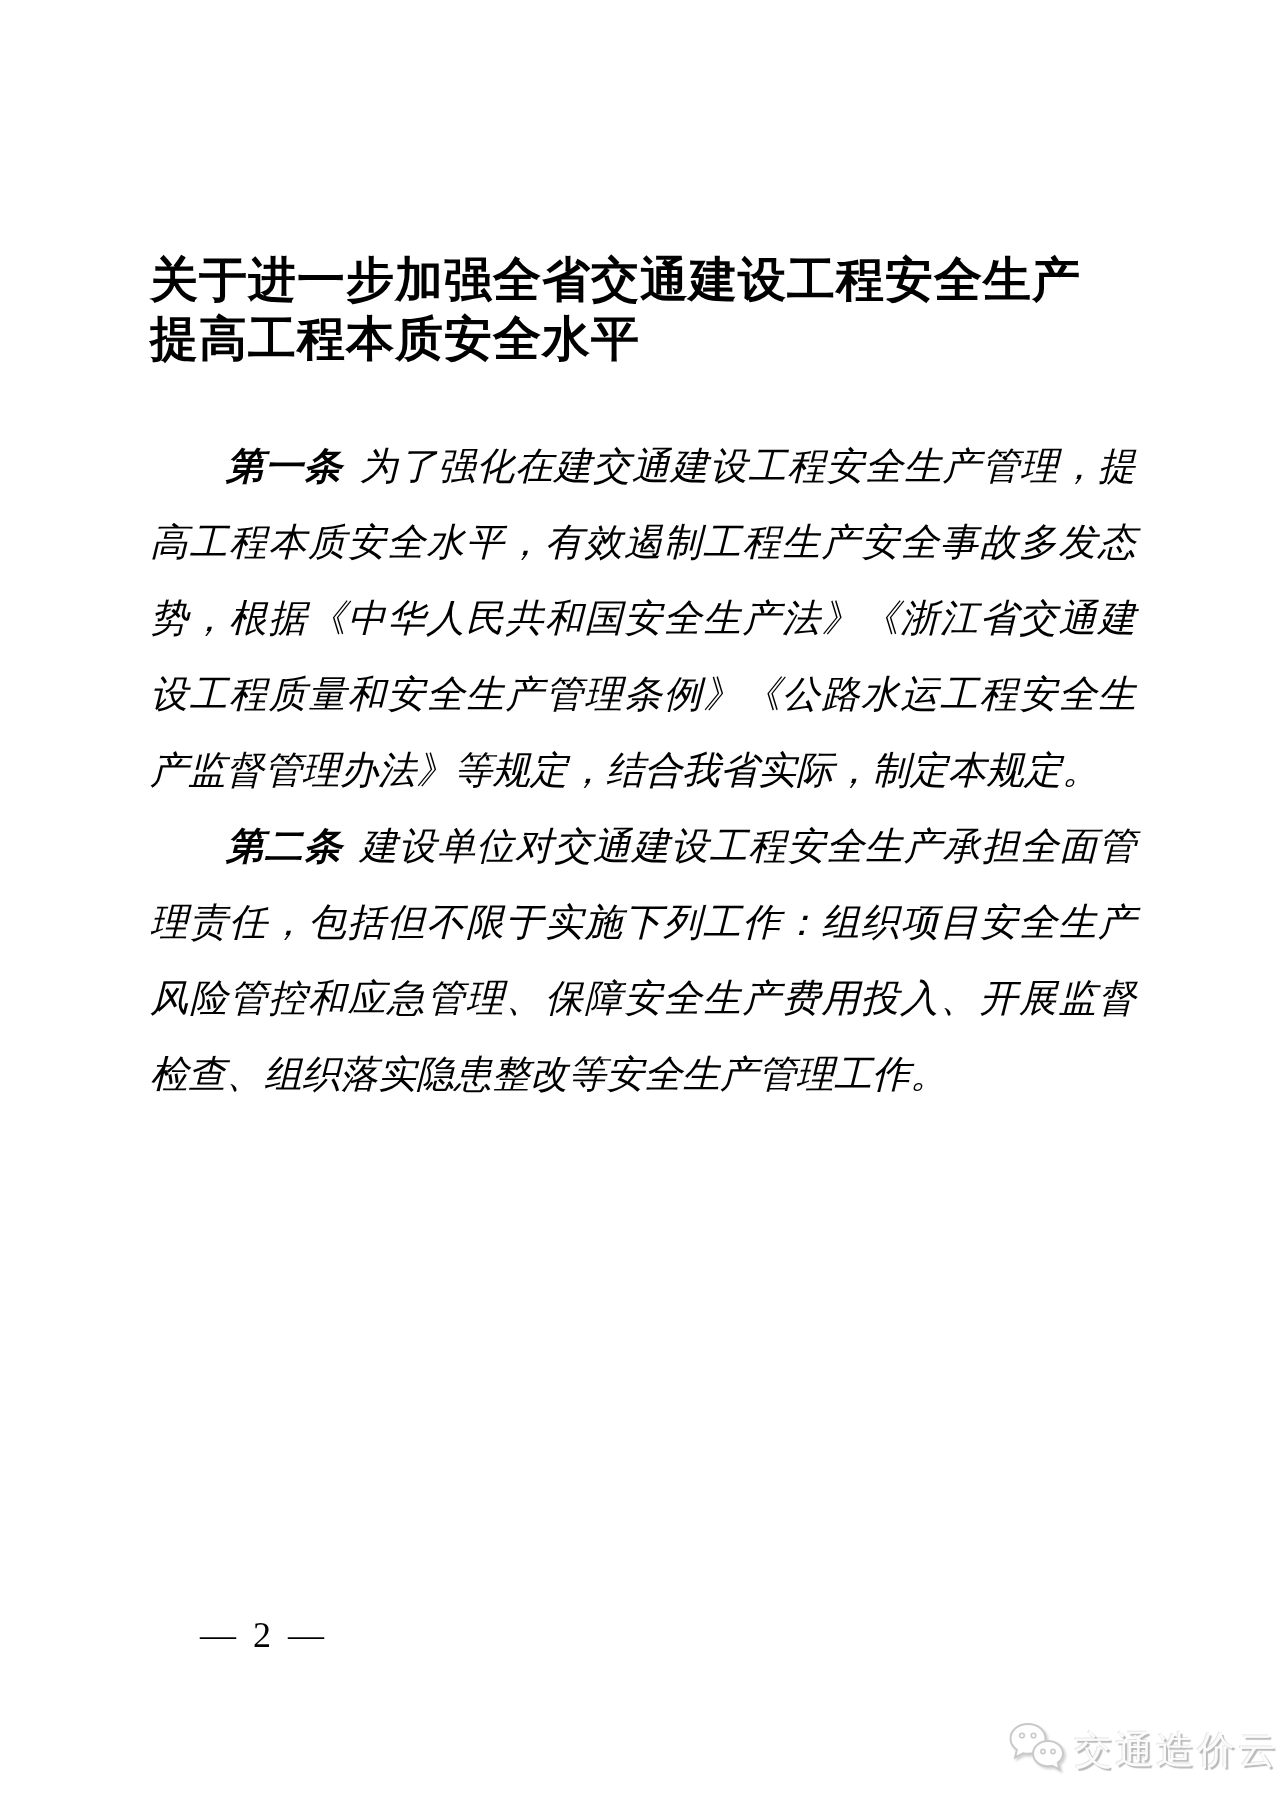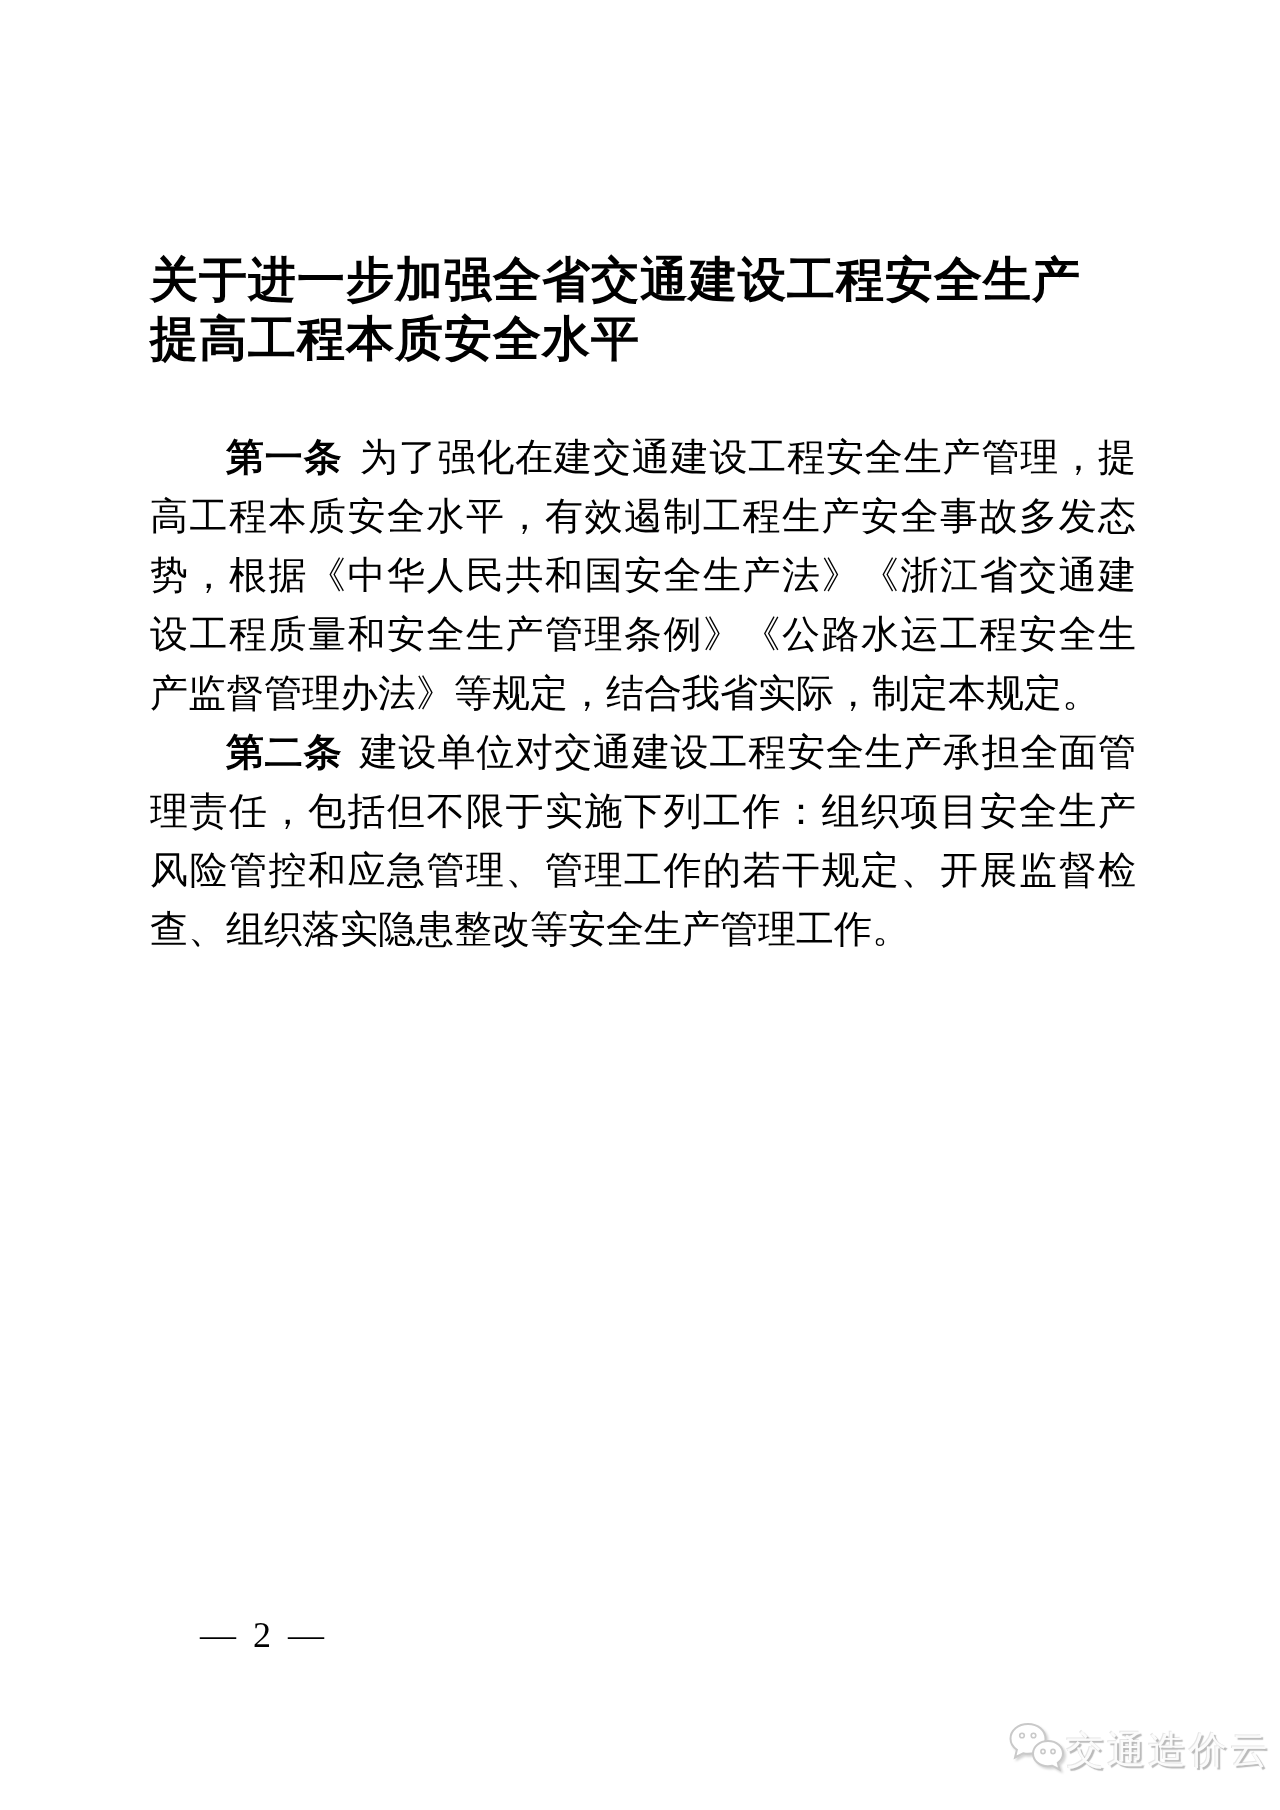--- a/index.html
+++ b/index.html
@@ -22,22 +22,23 @@
     margin-top: 250px;
     text-align: left;
     font-size: 48px;
     line-height: 59px;
     font-weight: bold;
     letter-spacing: 1px;
   }
   .body-text {
     margin-top: 60px;
     font-size: 38px;
-    line-height: 59px;
+    line-height: 76px;
     text-align: justify;
+    font-style: italic;
   }
   .para {
     text-indent: 2em;
     margin: 0;
   }
   .para .lead {
     font-weight: bold;
     margin-right: 0.45em;
   }
   .para .lead:empty { margin-right: 0; }
@@ -48,20 +49,21 @@
     font-size: 36px;
     letter-spacing: 4px;
     white-space: nowrap;
   }
   .watermark {
     position: absolute;
     left: 1008px;
     top: 1722px;
     display: flex;
     align-items: center;
+    gap: 8px;
   }
   .wm-icon {
     width: 58px;
     height: 52px;
     filter: drop-shadow(2px 2px 1px #d4d4d4);
   }
   .wm-label {
     font-size: 38px;
     letter-spacing: 3px;
     color: #fbfbfb;
@@ -74,21 +76,21 @@
 
 <div class="page-body">
 
   <div class="doc-title">
     <div>关于进一步加强全省交通建设工程安全生产</div>
     <div>提高工程本质安全水平</div>
   </div>
 
   <div class="body-text">
     <p class="para"><span class="lead">第一条</span><span>为了强化在建交通建设工程安全生产管理，提高工程本质安全水平，有效遏制工程生产安全事故多发态势，根据《中华人民共和国安全生产法》《浙江省交通建设工程质量和安全生产管理条例》《公路水运工程安全生产监督管理办法》等规定，结合我省实际，制定本规定。</span></p>
-    <p class="para"><span class="lead">第二条</span><span>建设单位对交通建设工程安全生产承担全面管理责任，包括但不限于实施下列工作：组织项目安全生产风险管控和应急管理、管理工作的若干规定、开展监督检查、组织落实隐患整改等安全生产管理工作。</span></p>
+    <p class="para"><span class="lead">第二条</span><span>建设单位对交通建设工程安全生产承担全面管理责任，包括但不限于实施下列工作：组织项目安全生产风险管控和应急管理、保障安全生产费用投入、开展监督检查、组织落实隐患整改等安全生产管理工作。</span></p>
   </div>
 
 </div>
 
 <div class="page-number">— 2 —</div>
 
 <div class="watermark">
   <span>
     <svg class="wm-icon" viewBox="0 0 58 52" xmlns="http://www.w3.org/2000/svg">
 

